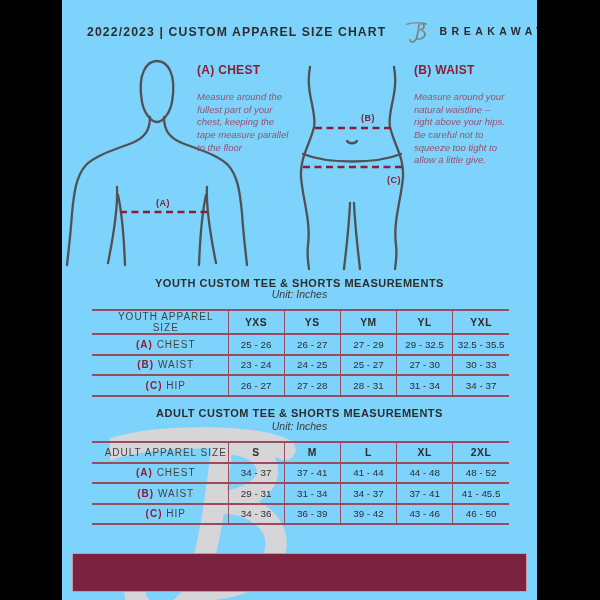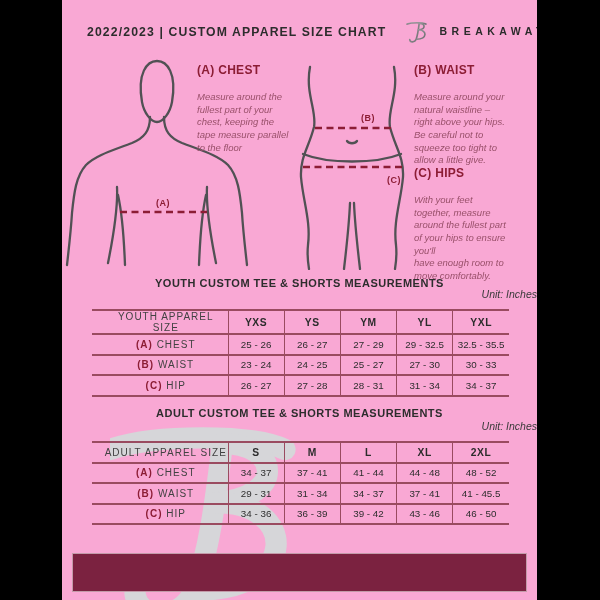--- a/index.html
+++ b/index.html
@@ -1,18 +1,18 @@
 <!DOCTYPE html>
 <html><head>
 <meta charset="utf-8">
 <style>
   html,body{margin:0;padding:0;background:#000;}
   *{box-sizing:border-box;font-family:"Liberation Sans",sans-serif;}
   #canvas{position:relative;width:600px;height:600px;background:#000;overflow:hidden;}
-  #doc{position:absolute;left:62px;top:0;width:475px;height:600px;background:#f9a8d4;overflow:hidden;}
+  #doc{position:absolute;left:62px;top:0;width:475px;height:600px;background:#7dd3fc;overflow:hidden;}
 
   
   .hdr{position:absolute;left:25px;right:22px;top:16px;height:30px;display:flex;align-items:center;justify-content:space-between;z-index:1;}
   .hdr-title{font-size:13px;font-weight:bold;color:#2d2d2d;letter-spacing:1.2px;transform:scaleX(.94);transform-origin:left center;white-space:nowrap;}
   .brand{display:flex;align-items:center;gap:7px;}
   .brand-name{font-size:10.5px;font-weight:bold;color:#2b2b2b;letter-spacing:4.5px;}
 
   
   .inst{position:absolute;z-index:1;}
   .inst h3{margin:0;font-size:12px;font-weight:bold;color:#8c1d35;letter-spacing:.3px;}
@@ -23,21 +23,21 @@
 
   .fig{position:absolute;z-index:1;}
   #fig-torso{left:0;top:55px;}
   #fig-lower{left:228px;top:55px;}
   .outline{fill:none;stroke:#515154;stroke-width:2.3;stroke-linecap:round;}
   .dash{fill:none;stroke:#8c1d35;stroke-width:2.4;stroke-dasharray:7 4.5;}
   .fig-label{font-size:9px;font-weight:bold;fill:#8c1d35;letter-spacing:.5px;}
 
   
   .sec-title{position:absolute;left:0;width:100%;text-align:center;font-size:11px;font-weight:bold;color:#2d2d2d;letter-spacing:.5px;z-index:1;}
-  .sec-unit{position:absolute;left:0;width:100%;text-align:right;font-size:10.5px;font-style:italic;color:#3a3a3a;z-index:1;}
+  .sec-unit{position:absolute;left:0;width:100%;text-align:center;font-size:10.5px;font-style:italic;color:#3a3a3a;z-index:1;}
 
   
   .size-table{position:absolute;left:30px;width:417px;border-collapse:collapse;table-layout:fixed;z-index:1;}
   .size-table td{border-top:2px solid #9a4b60;border-bottom:2px solid #9a4b60;height:20.5px;padding:0;text-align:center;font-size:9.8px;color:#2d2d2d;background:transparent;}
   .size-table td + td{border-left:1.4px solid #9a4b60;}
   .size-table td.lbl{width:136px;text-align:center;padding-left:12px;font-size:10px;color:#424242;letter-spacing:1px;}
   .size-table td.sz{font-weight:bold;font-size:10.3px;color:#2c2c2c;letter-spacing:.6px;}
   .size-table td .pfx{color:#8c1d35;font-weight:bold;}
   #youth-table{top:309px;}
   #adult-table{top:441px;}
@@ -116,30 +116,20 @@
     </div>
     <div class="inst" id="inst-b">
       <h3>(B) WAIST</h3>
       <p>Measure around your
 natural waistline –
 right above your hips.
 Be careful not to
 squeeze too tight to
 allow a little give.</p>
     </div>
-    <div class="inst" id="inst-c">
-      <h3>(C) HIPS</h3>
-      <p>With your feet
-together, measure
-around the fullest part
-of your hips to ensure
-you'll
-have enough room to
-move comfortably.</p>
-    </div>
 
     <div class="sec-title" id="youth-title">YOUTH CUSTOM TEE &amp; SHORTS MEASUREMENTS</div>
     <div class="sec-unit" id="youth-unit">Unit: Inches</div>
     <table class="size-table" id="youth-table">
         <tbody>
           <tr>
             <td class="lbl">YOUTH APPAREL SIZE</td>
             <td class="sz">YXS</td>
             <td class="sz">YS</td>
             <td class="sz">YM</td>

